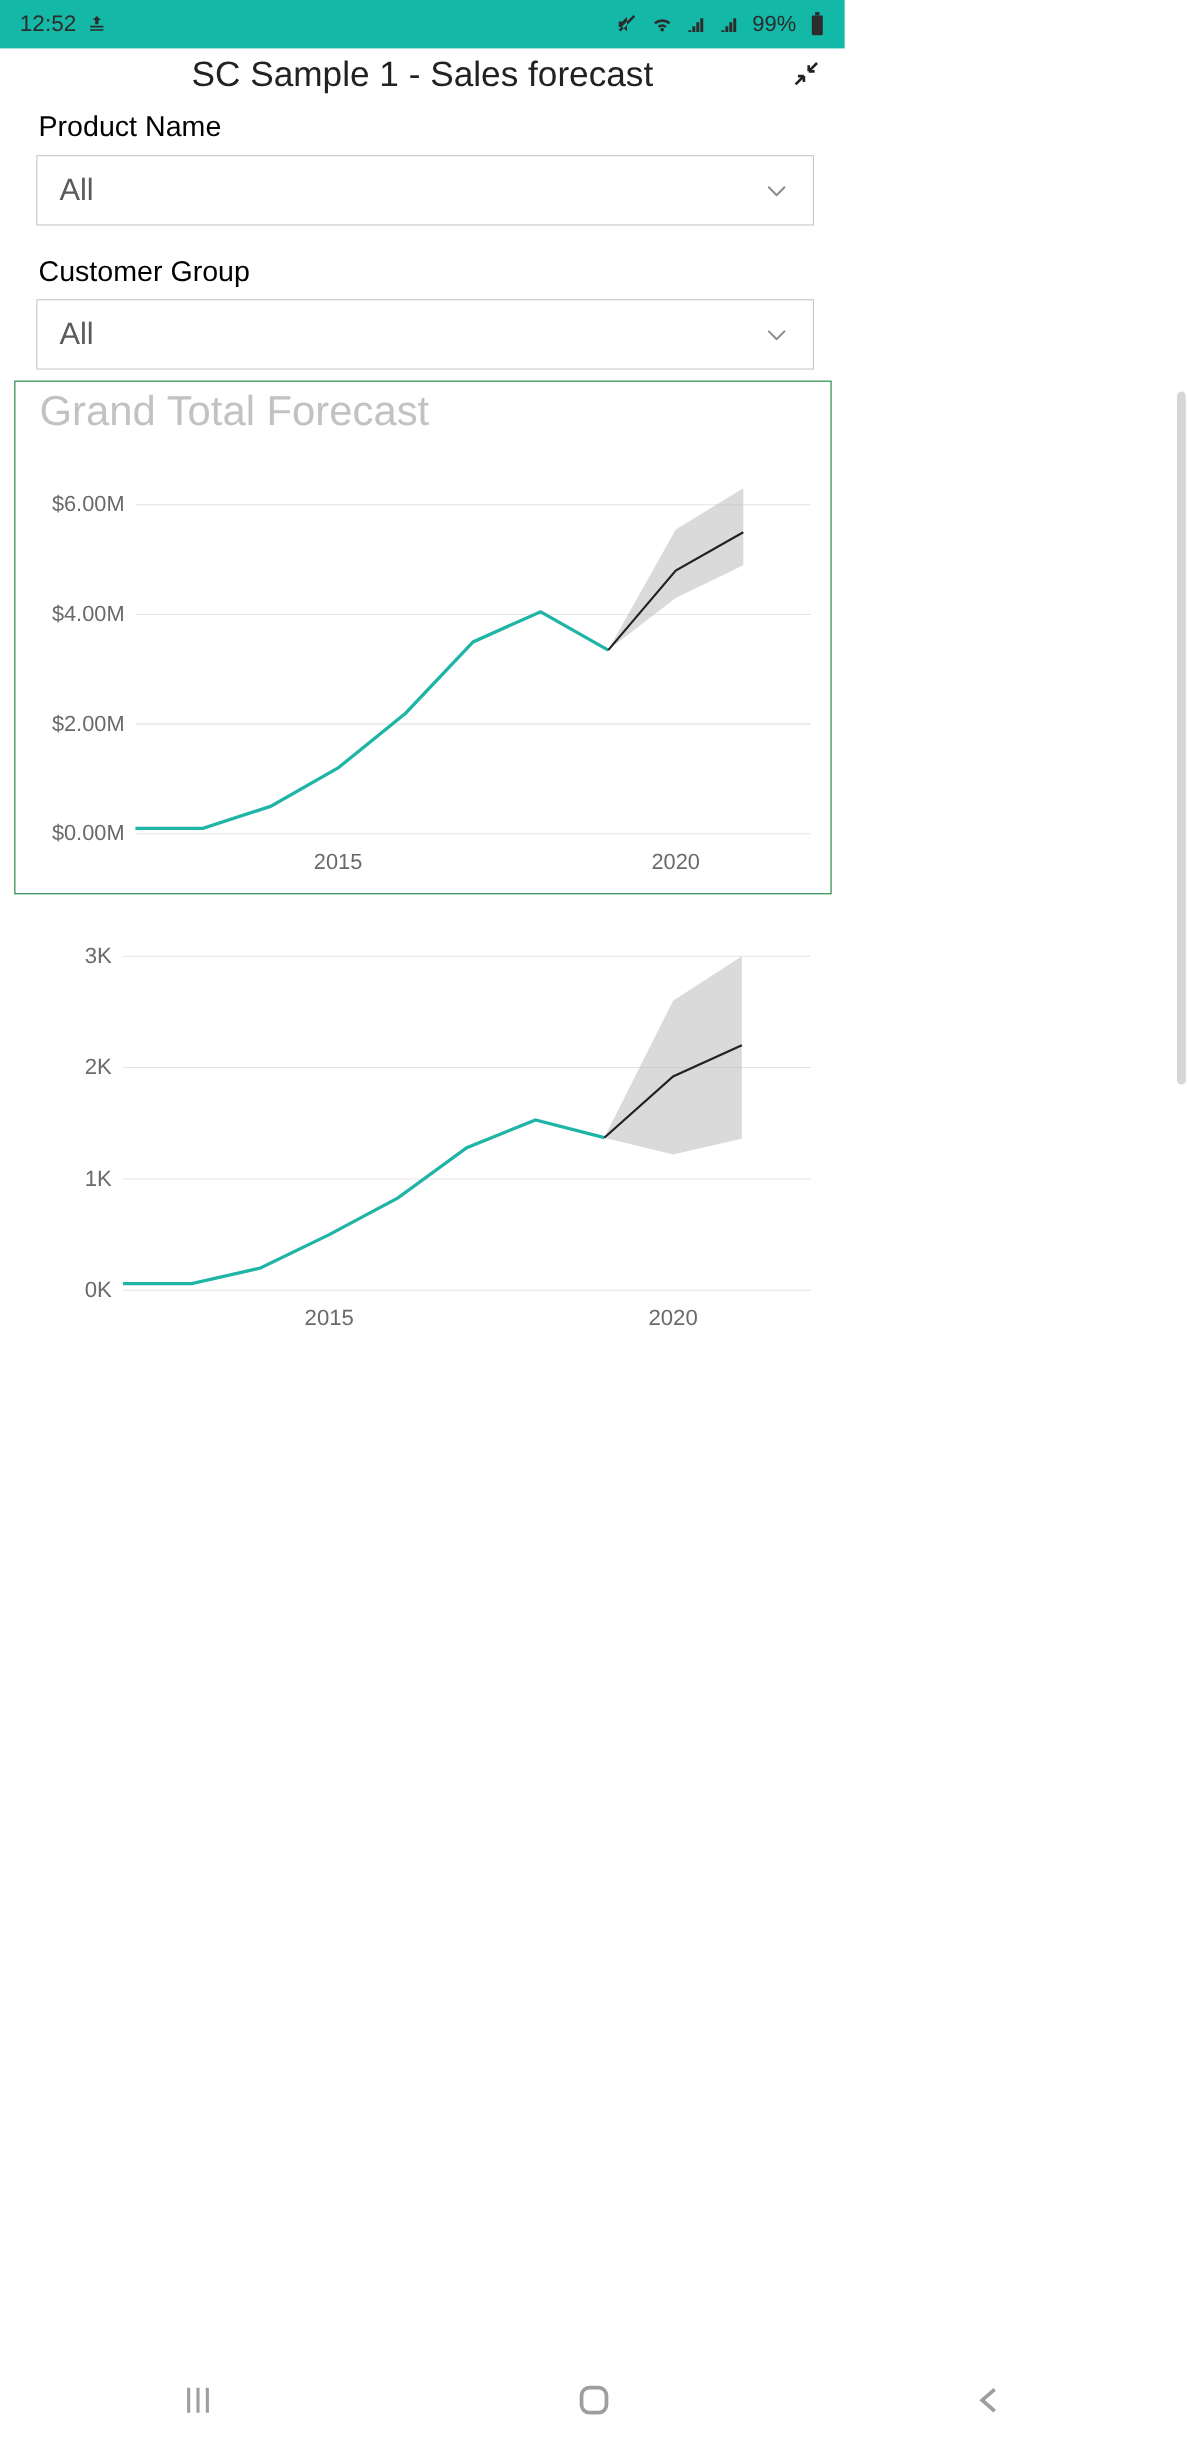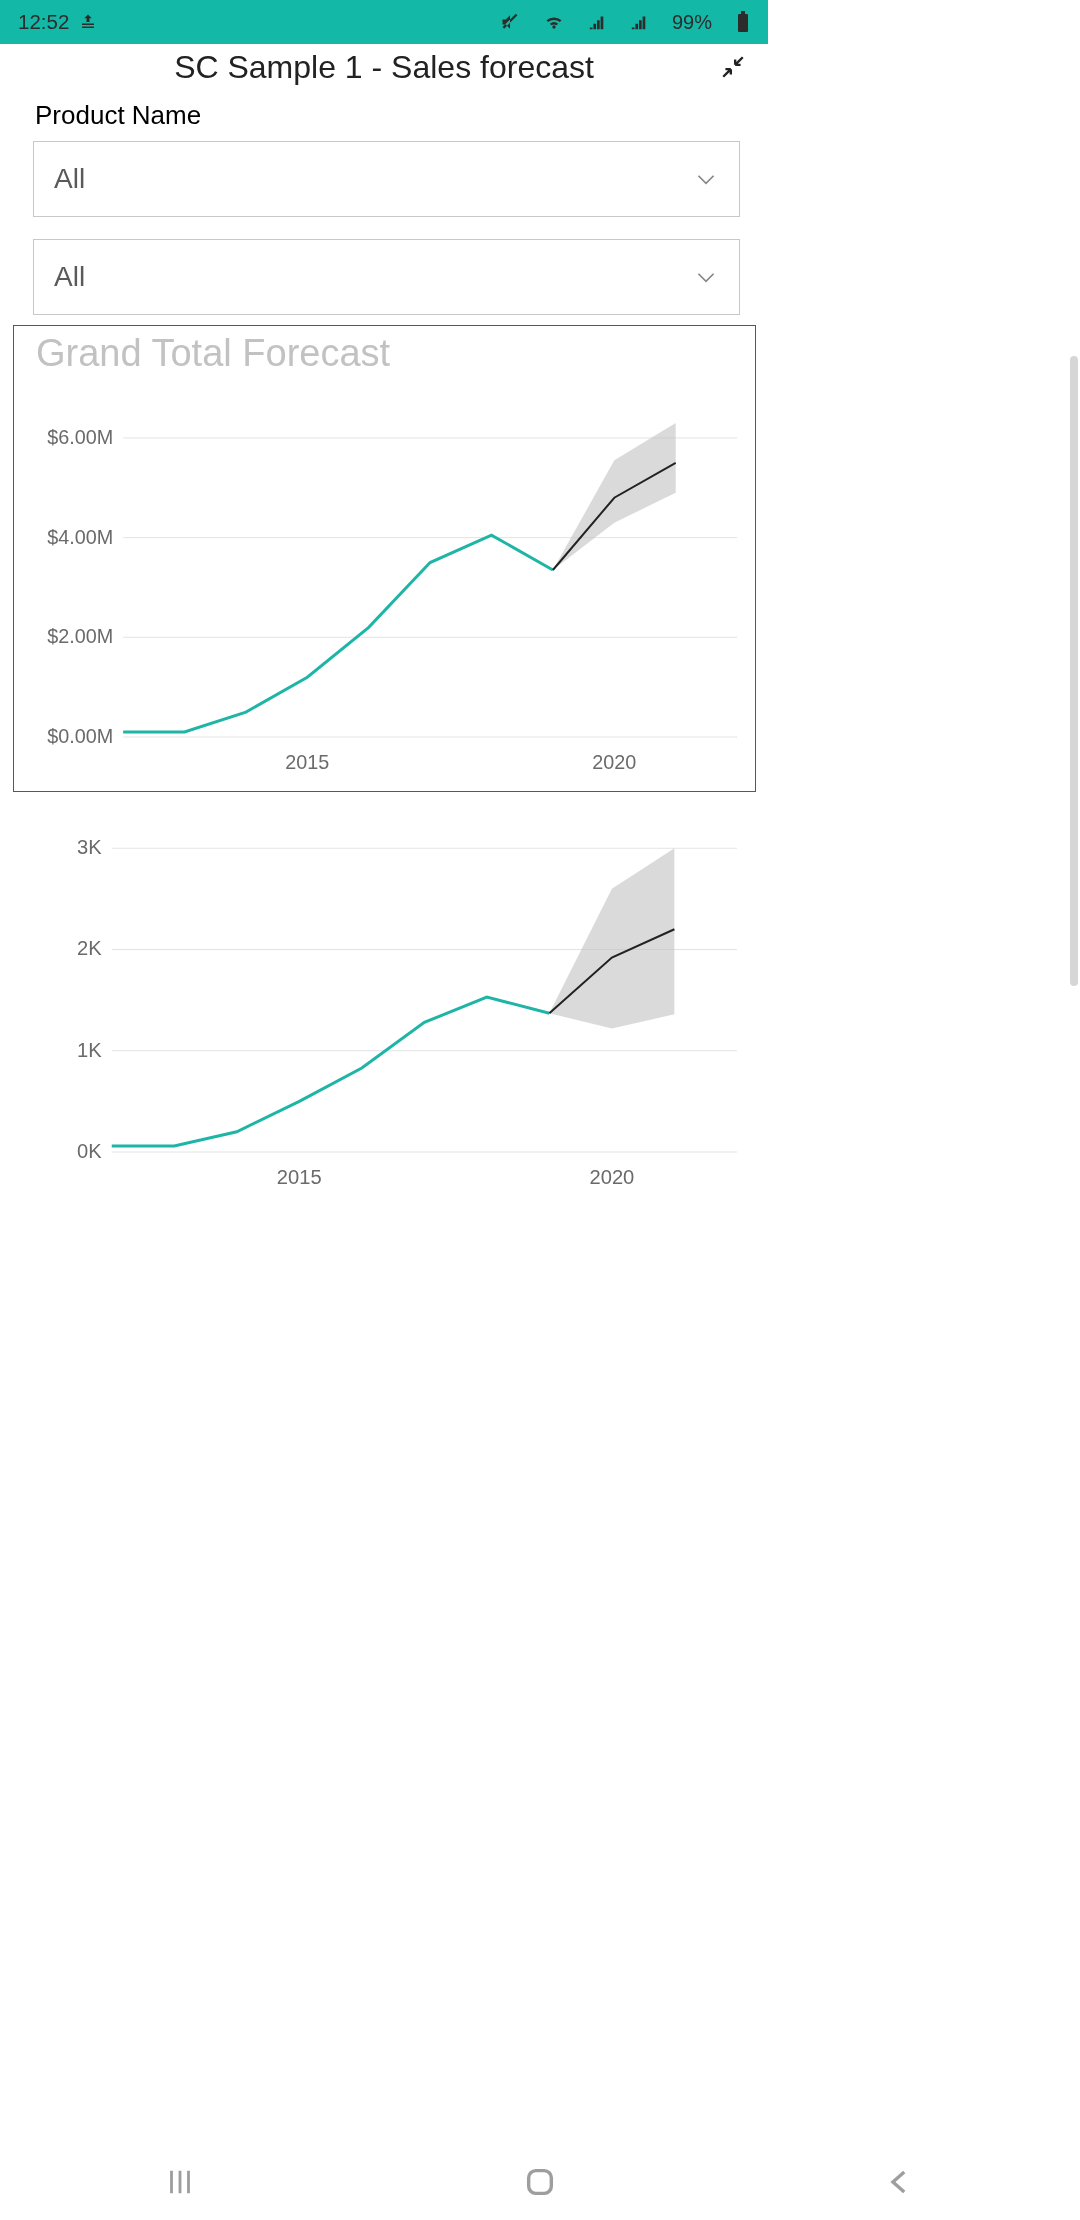--- a/index.html
+++ b/index.html
@@ -1,29 +1,29 @@
 <!DOCTYPE html>
 <html><head>
 <meta charset="utf-8">
 <style>
   * { box-sizing: border-box; margin: 0; padding: 0; }
   html,body { width: 768px; height: 1578px; background:#fff; font-family: "Segoe UI", Arial, sans-serif; color:#222; }
   
   .status-bar { height:44px; background:#14b8a6; display:flex; align-items:center; justify-content:space-between; padding:0 18px; font-size:20.5px; color:#2c2c2c; }
   .status-left { display:flex; align-items:center; gap:10px; }
-  .status-right { display:flex; align-items:center; gap:24px; }
+  .status-right { display:flex; align-items:center; gap:12px; }
   .icon { display:inline-flex; align-items:center; justify-content:center; }
   
   .header { height:46px; display:flex; align-items:center; justify-content:center; position:relative; font-size:32px; }
   .header .collapse { position:absolute; right:22px; top:50%; transform:translateY(-50%); }
   
   .filter-section { padding: 6px 28px 0 33px; }
   .filter-label { font-size:26px; color:#000000; margin: 4px 0 10px 2px; }
   .filter-select {
-    border:1px solid #c8c8c8; height:76px; display:flex; align-items:center; justify-content:space-between;
+    border:1px solid #c8c8c8; height:64px; display:flex; align-items:center; justify-content:space-between;
     padding:0 20px; font-size:28px; color:#5a5a5a; cursor:pointer;
   }
   .filter-section + .filter-section { margin-top: 16px; }
   
   .chart-card {
     margin: 10px 12px 0 13px; border:1px solid #15803d; padding: 6px 8px 8px 20px; position:relative;
   }
   .chart-plain { margin: 10px 13px 0 13px; padding: 6px 8px 8px 8px; position:relative; }
   .chart-title { font-size:38px; font-weight:400; color:#c2c2c2; letter-spacing:0; margin: 0 0 18px 2px; }
   .chart-body { position:relative; height:390px; }
@@ -97,20 +97,21 @@
   <div class="filter-select">
     <span>All</span>
     <span class="icon">
       <svg width="26" height="26" viewBox="0 0 24 24">
           <path stroke="#888" stroke-width="1.6" fill="none" d="M5 9l7 7 7-7"></path>
         </svg>
     </span>
   </div>
 </div>
 <div class="filter-section">
+  <div class="filter-label">Customer Group</div>
   <div class="filter-select">
     <span>All</span>
     <span class="icon">
       <svg width="26" height="26" viewBox="0 0 24 24">
           <path stroke="#888" stroke-width="1.6" fill="none" d="M5 9l7 7 7-7"></path>
         </svg>
     </span>
   </div>
 </div>
 

